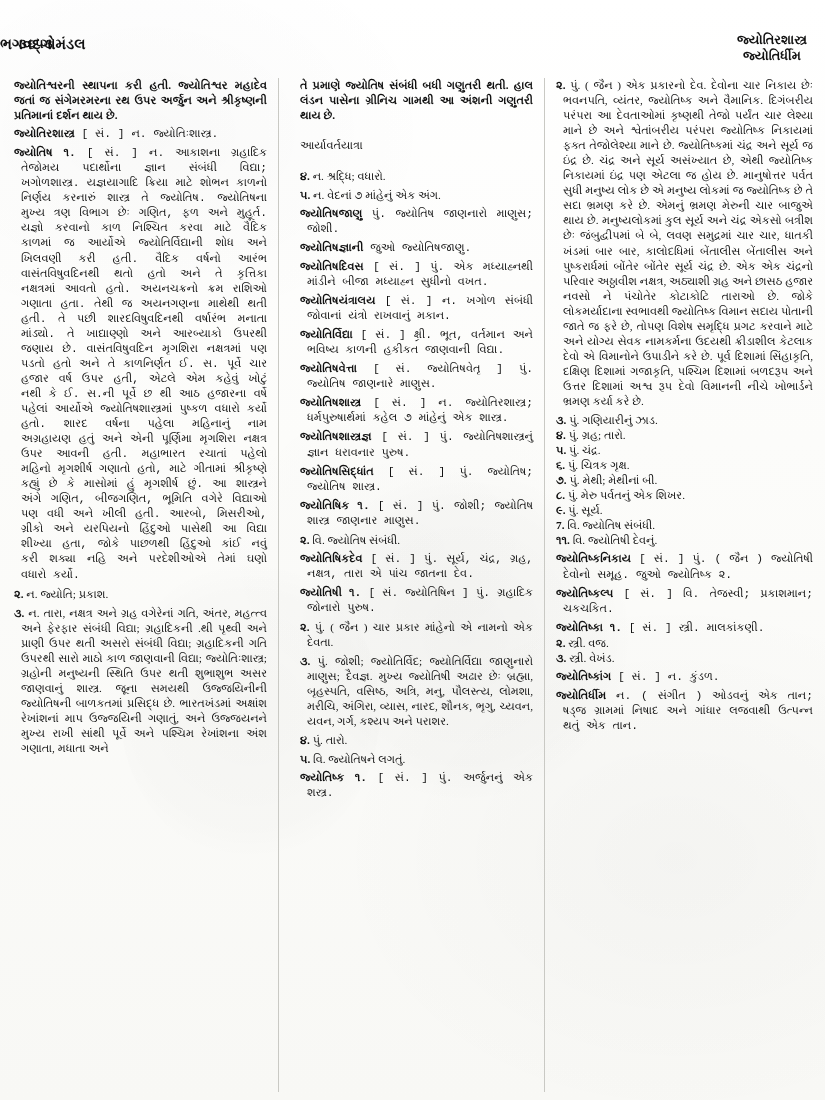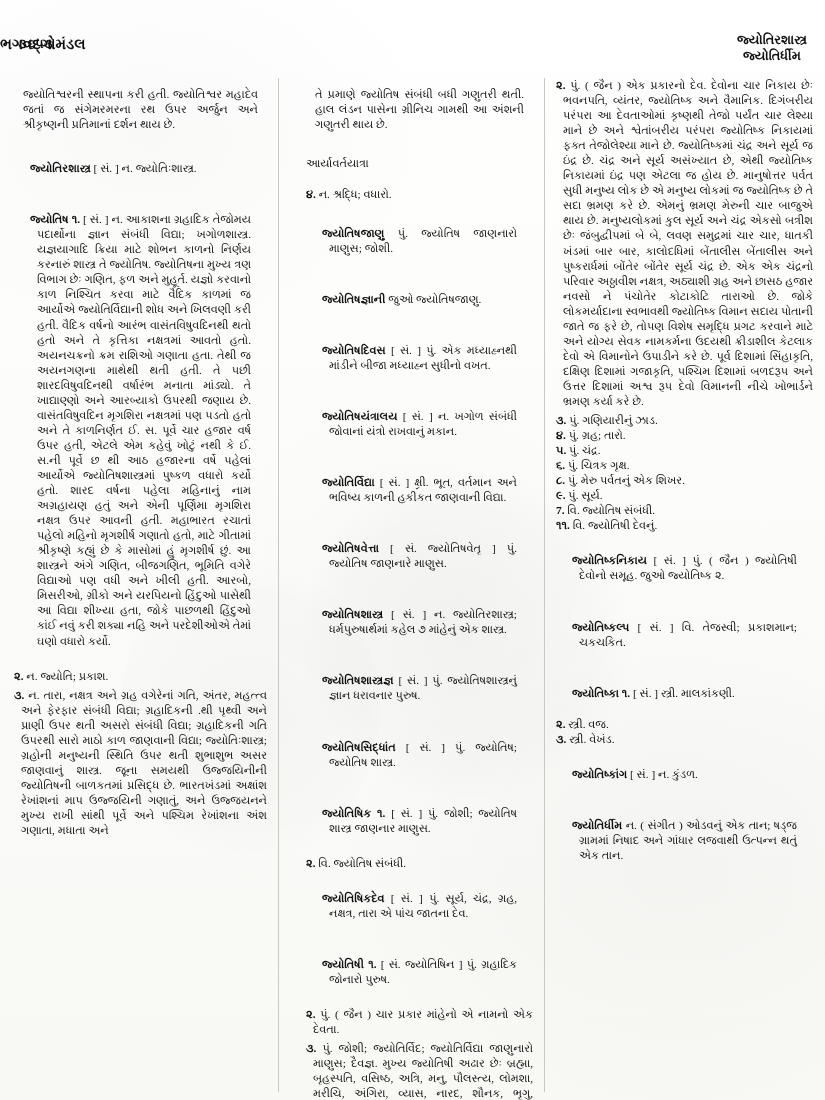--- a/index.html
+++ b/index.html
@@ -67,29 +67,30 @@
   .col{
     position:relative;
     box-sizing:border-box;
     font-size:11.3px;
     line-height:1.333;
     text-align:justify;
     text-justify:inter-word;
     hyphens:none;
   }
   .col-1{width:264px;padding-right:11px;}
-  .col-2{width:266px;padding-left:27px;padding-right:11px;border-left:1px solid #c9c9c4;}
+  .col-2{width:266px;padding-left:21px;padding-right:11px;border-left:1px solid #c9c9c4;}
   .col-3{width:269px;padding-left:11px;border-left:1px solid #c9c9c4;}
   
   .entry{
-    margin:16px;
+    margin:0;
     padding-left:7px;
     text-indent:-7px;
-  }
-  .para{margin:9px;}
+    font-family:Liberation Mono, monospace;
+  }
+  .para{margin:0;font-weight:bold;}
   .hw{font-weight:bold;}
   .sense{margin:0;padding-left:7px;text-indent:-7px;}
   .gapS{height:4px;}
   .right{}
 </style>
 </head>
 <body>
 
 <div class="paper-grain"></div>
 <div class="watermark"></div>
@@ -125,20 +126,21 @@
     </div>
 
     <div class="col col-2">
       <p class="para">તે પ્રમાણે જ્યોતિષ સંબંધી બધી ગણુતરી થતી. હાલ લંડન પાસેના ગ્રીનિચ ગામથી આ અંશની ગણુતરી થાય છે.</p>
       <div class="gapS"></div>
       <p class="right">આર્યાવર્તયાત્રા</p>
       <div class="gapS"></div>
 
       <p class="sense"><span class="hw">૪.</span> <span>ન.</span> <span>શ્રદ્ધિ; વધારો.</span></p>
       <div class="gapS"></div>
+      <p class="sense"><span class="hw">૫.</span> <span>ન.</span> <span>વેદનાં ૭ માંહેનું એક અંગ.</span></p>
       <div class="gapS"></div>
 
       <p class="entry"><span class="hw">જ્યોતિષજાણુ</span> <span>પું.</span> <span>જ્યોતિષ જાણનારો માણુસ; જોશી.</span></p>
       <div class="gapS"></div>
       <p class="entry"><span class="hw">જ્યોતિષજ્ઞાની</span> <span>જુઓ જ્યોતિષજાણુ.</span></p>
       <div class="gapS"></div>
       <p class="entry"><span class="hw">જ્યોતિષદિવસ</span> <span>[ સં. ]  પું.</span> <span>એક મધ્યાહ્નથી માંડીને બીજા મધ્યાહ્ન સુધીનો વખત.</span></p>
       <div class="gapS"></div>
       <p class="entry"><span class="hw">જ્યોતિષયંત્રાલય</span> <span>[ સં. ]  ન.</span> <span>ખગોળ સંબંધી જોવાનાં યંત્રો રાખવાનું મકાન.</span></p>
       <div class="gapS"></div>
@@ -172,20 +174,21 @@
     </div>
 
     <div class="col col-3">
       <p class="sense"><span class="hw">૨.</span> <span>પું.</span> <span>( જૈન ) એક પ્રકારનો દેવ. દેવોના ચાર નિકાય છેઃ ભવનપતિ, વ્યંતર, જ્યોતિષ્ક અને વૈમાનિક. દિગંબરીય પરંપરા આ દેવતાઓમાં કૃષ્ણથી તેજો પર્યંત ચાર લેશ્યા માને છે અને શ્વેતાંબરીય પરંપરા જ્યોતિષ્ક નિકાયમાં ફક્ત તેજોલેશ્યા માને છે. જ્યોતિષ્કમાં ચંદ્ર અને સૂર્ય જ ઇંદ્ર છે. ચંદ્ર અને સૂર્ય અસંખ્યાત છે, એથી જ્યોતિષ્ક નિકાયમાં ઇંદ્ર પણ એટલા જ હોય છે. માનુષોત્તર પર્વત સુધી મનુષ્ય લોક છે એ મનુષ્ય લોકમાં જ જ્યોતિષ્ક છે તે સદા ભ્રમણ કરે છે. એમનું ભ્રમણ મેરુની ચાર બાજુએ થાય છે. મનુષ્યલોકમાં કુલ સૂર્ય અને ચંદ્ર એકસો બત્રીશ છેઃ જંબુદ્વીપમાં બે બે, લવણ સમુદ્રમાં ચાર ચાર, ધાતકી ખંડમાં બાર બાર, કાલોદધિમાં બેંતાલીસ બેંતાલીસ અને પુષ્કરાર્ધમાં બોંતેર બોંતેર સૂર્ય ચંદ્ર છે. એક એક ચંદ્રનો પરિવાર અઠ્ઠાવીશ નક્ષત્ર, અઠ્યાશી ગ્રહ અને છાસઠ હજાર નવસો ને પંચોતેર કોટાકોટિ તારાઓ છે. જોકે લોકમર્યાદાના સ્વભાવથી જ્યોતિષ્ક વિમાન સદાય પોતાની જાતે જ ફરે છે, તોપણ વિશેષ સમૃદ્ધિ પ્રગટ કરવાને માટે અને યોગ્ય સેવક નામકર્મના ઉદયથી ક્રીડાશીલ કેટલાક દેવો એ વિમાનોને ઉપાડીને કરે છે. પૂર્વ દિશામાં સિંહાકૃતિ, દક્ષિણ દિશામાં ગજાકૃતિ, પશ્ચિમ દિશામાં બળદરૂપ અને ઉત્તર દિશામાં અશ્વ રૂપ દેવો વિમાનની નીચે ખોભાર્ડને ભ્રમણ કર્યા કરે છે.</span></p>
       <div class="gapS"></div>
 
       <p class="sense"><span class="hw">૩.</span> <span>પું.</span> <span>ગણિયારીનું ઝાડ.</span></p>
       <p class="sense"><span class="hw">૪.</span> <span>પું.</span> <span>ગ્રહ; તારો.</span></p>
       <p class="sense"><span class="hw">૫.</span> <span>પું.</span> <span>ચંદ્ર.</span></p>
       <p class="sense"><span class="hw">૬.</span> <span>પું.</span> <span>ચિત્રક ગૃક્ષ.</span></p>
+      <p class="sense"><span class="hw">૭.</span> <span>પું.</span> <span>મેથી; મેથીનાં બી.</span></p>
       <p class="sense"><span class="hw">૮.</span> <span>પું.</span> <span>મેરુ પર્વતનું એક શિખર.</span></p>
       <p class="sense"><span class="hw">૯.</span> <span>પું.</span> <span>સૂર્ય.</span></p>
       <p class="sense"><span class="hw">7.</span> <span>વિ.</span> <span>જ્યોતિષ સંબંધી.</span></p>
       <p class="sense"><span class="hw">૧૧.</span> <span>વિ.</span> <span>જ્યોતિષી દેવનું.</span></p>
       <div class="gapS"></div>
 
       <p class="entry"><span class="hw">જ્યોતિષ્કનિકાય</span> <span>[ સં. ]  પું.</span> <span>( જૈન ) જ્યોતિષી દેવોનો સમૂહ. જુઓ જ્યોતિષ્ક ૨.</span></p>
       <div class="gapS"></div>
       <p class="entry"><span class="hw">જ્યોતિષ્કલ્પ</span> <span>[ સં. ]  વિ.</span> <span>તેજસ્વી; પ્રકાશમાન; ચકચકિત.</span></p>
       <div class="gapS"></div>

